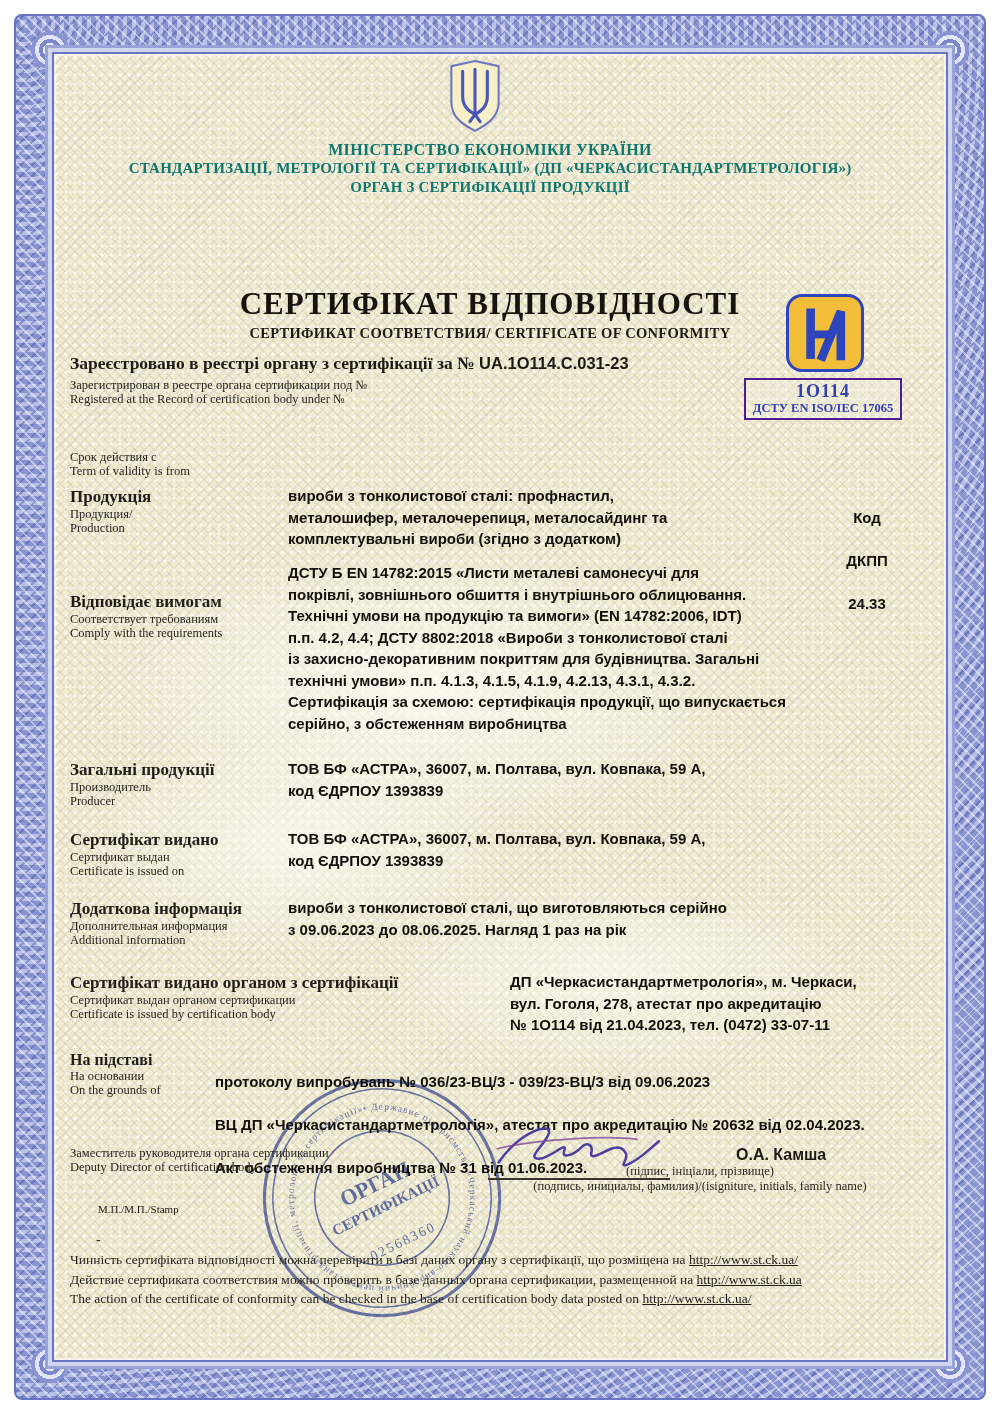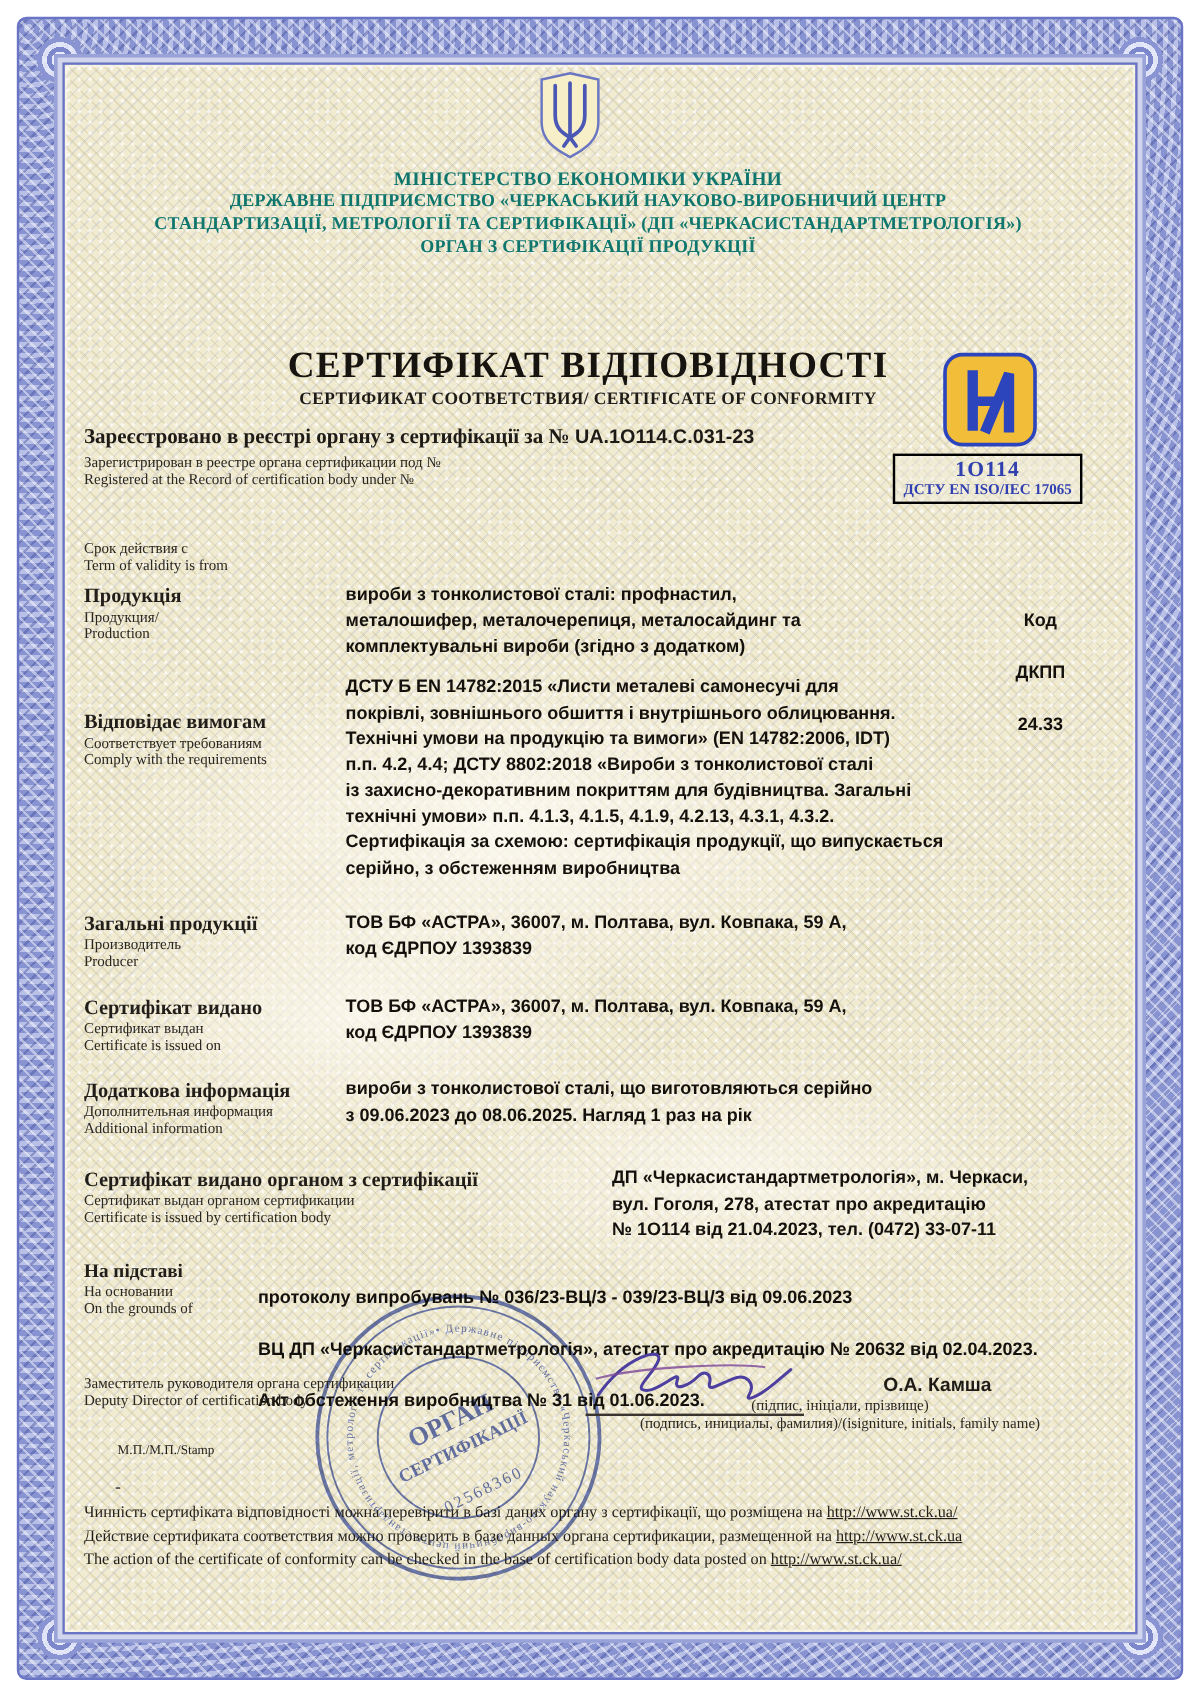--- a/index.html
+++ b/index.html
@@ -40,21 +40,21 @@
   .reg-bold{font-size:17.5px;font-weight:bold;}
   .num-sans{font-family:"Liberation Sans","DejaVu Sans",sans-serif;font-size:16.5px;}
   .sub{font-size:12.5px;line-height:14px;color:#2a2620;}
   .lbl{font-size:17px;font-weight:bold;color:#211d18;}
   .lbl2{font-size:16px;font-weight:bold;color:#211d18;}
   .val{font-family:"Liberation Sans","DejaVu Sans",sans-serif;font-size:15px;font-weight:bold;
        line-height:21.5px;color:#14110c;white-space:pre-line;}
   .sans-bold{font-family:"Liberation Sans","DejaVu Sans",sans-serif;font-weight:bold;}
   .validity-bold{font-size:16px;}
   .logo-badge{left:786px;top:294px;width:78px;height:78px;background:#f2bd38;border:3px solid #2c44bc;border-radius:16px;box-sizing:border-box;}
-  .accr-box{left:744px;top:378px;width:158px;height:42px;border:2px solid #000000;background:rgba(240,238,220,.4);
+  .accr-box{left:744px;top:378px;width:158px;height:42px;border:2px solid #4c1d95;background:rgba(240,238,220,.4);
             color:#3140b0;text-align:center;box-sizing:border-box;padding-top:2px;}
   .accr-num{font-size:18px;font-weight:bold;letter-spacing:1px;line-height:19px;}
   .accr-std{font-size:12.5px;font-weight:bold;line-height:14px;}
   .foot{font-size:13.5px;line-height:19.5px;color:#211d18;}
   .lnk{text-decoration:underline;}
   .sig-line{left:488px;top:1178px;width:182px;border-top:2px solid #3a3430;}
   .sig-notes{font-size:12.5px;line-height:15px;color:#2a2620;}
   .stamp{left:256px;top:1072px;width:252px;height:252px;transform:rotate(-12deg);mix-blend-mode:multiply;opacity:.92;}
   .stamp text{font-family:"Liberation Serif","DejaVu Serif",serif;}
   .stamp .stamp-center{font-family:"Liberation Sans","DejaVu Sans",sans-serif;}
@@ -81,21 +81,20 @@
     <g fill="none" stroke="#4a57b4" stroke-width="3" stroke-linecap="round">
       <path d="M27,10 V54"></path>
       <path d="M15,12 V36 C15,46 20,50 27,54"></path>
       <path d="M39,12 V36 C39,46 34,50 27,54"></path>
       <path d="M22,61 L27,54 L32,61"></path>
     </g>
   </svg>
 
   <div class="abs header-block center">
     <div class="hline1">МІНІСТЕРСТВО ЕКОНОМІКИ УКРАЇНИ</div>
-    <div class="hline">ДЕРЖАВНЕ ПІДПРИЄМСТВО «ЧЕРКАСЬКИЙ НАУКОВО-ВИРОБНИЧИЙ ЦЕНТР</div>
     <div class="hline">СТАНДАРТИЗАЦІЇ, МЕТРОЛОГІЇ ТА СЕРТИФІКАЦІЇ» (ДП «ЧЕРКАСИСТАНДАРТМЕТРОЛОГІЯ»)</div>
     <div class="hline">ОРГАН З СЕРТИФІКАЦІЇ ПРОДУКЦІЇ</div>
   </div>
 
   <div class="abs title-block center">
     <div class="title">СЕРТИФІКАТ ВІДПОВІДНОСТІ</div>
     <div class="subtitle">СЕРТИФИКАТ СООТВЕТСТВИЯ/ CERTIFICATE OF CONFORMITY</div>
   </div>
 
   <div class="abs logo-badge">

